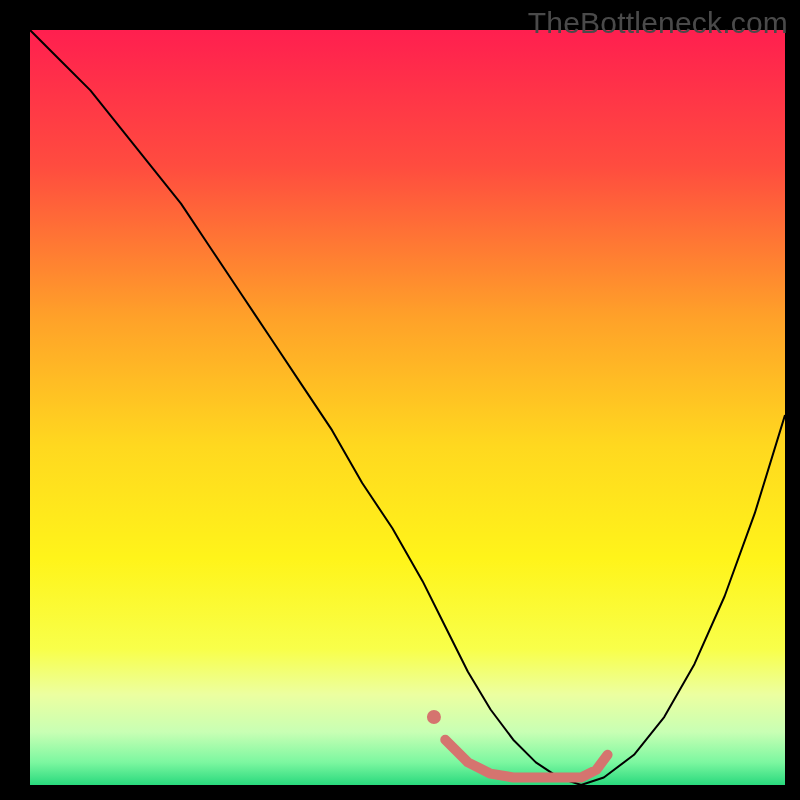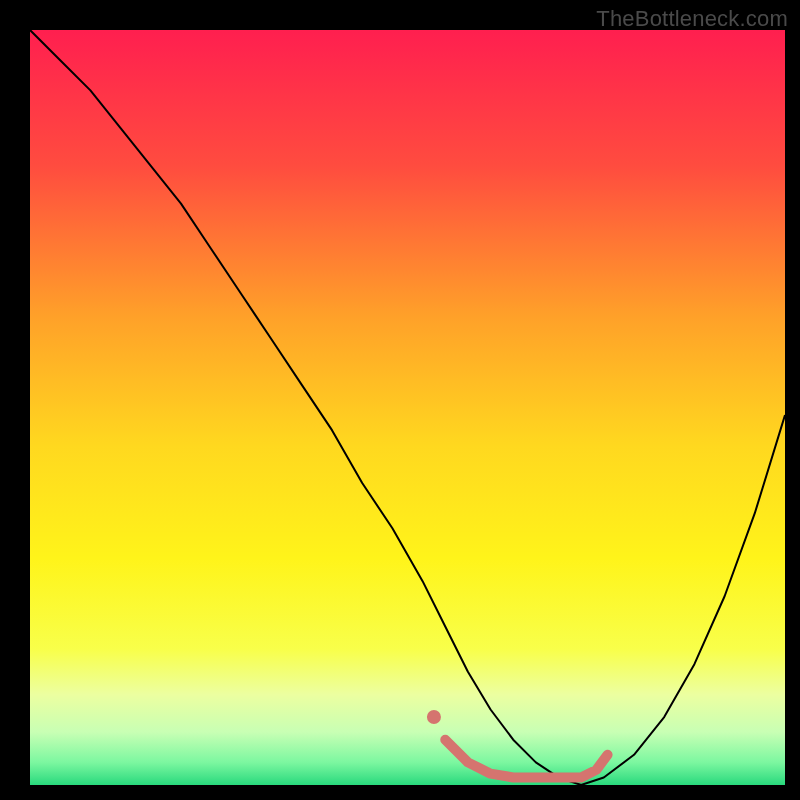--- a/index.html
+++ b/index.html
@@ -15,21 +15,21 @@
     position: relative;
     width: 800px;
     height: 800px;
     background: #000;
   }
   .watermark {
     position: absolute;
     top: 6px;
     right: 12px;
     color: #4a4a4a;
-    font-size: 22px;
+    font-size: 30px;
     letter-spacing: 0.2px;
     z-index: 20;
   }
   .plot-area {
     position: absolute;
     left: 30px;
     top: 30px;
     width: 755px;
     height: 755px;
     overflow: hidden;

